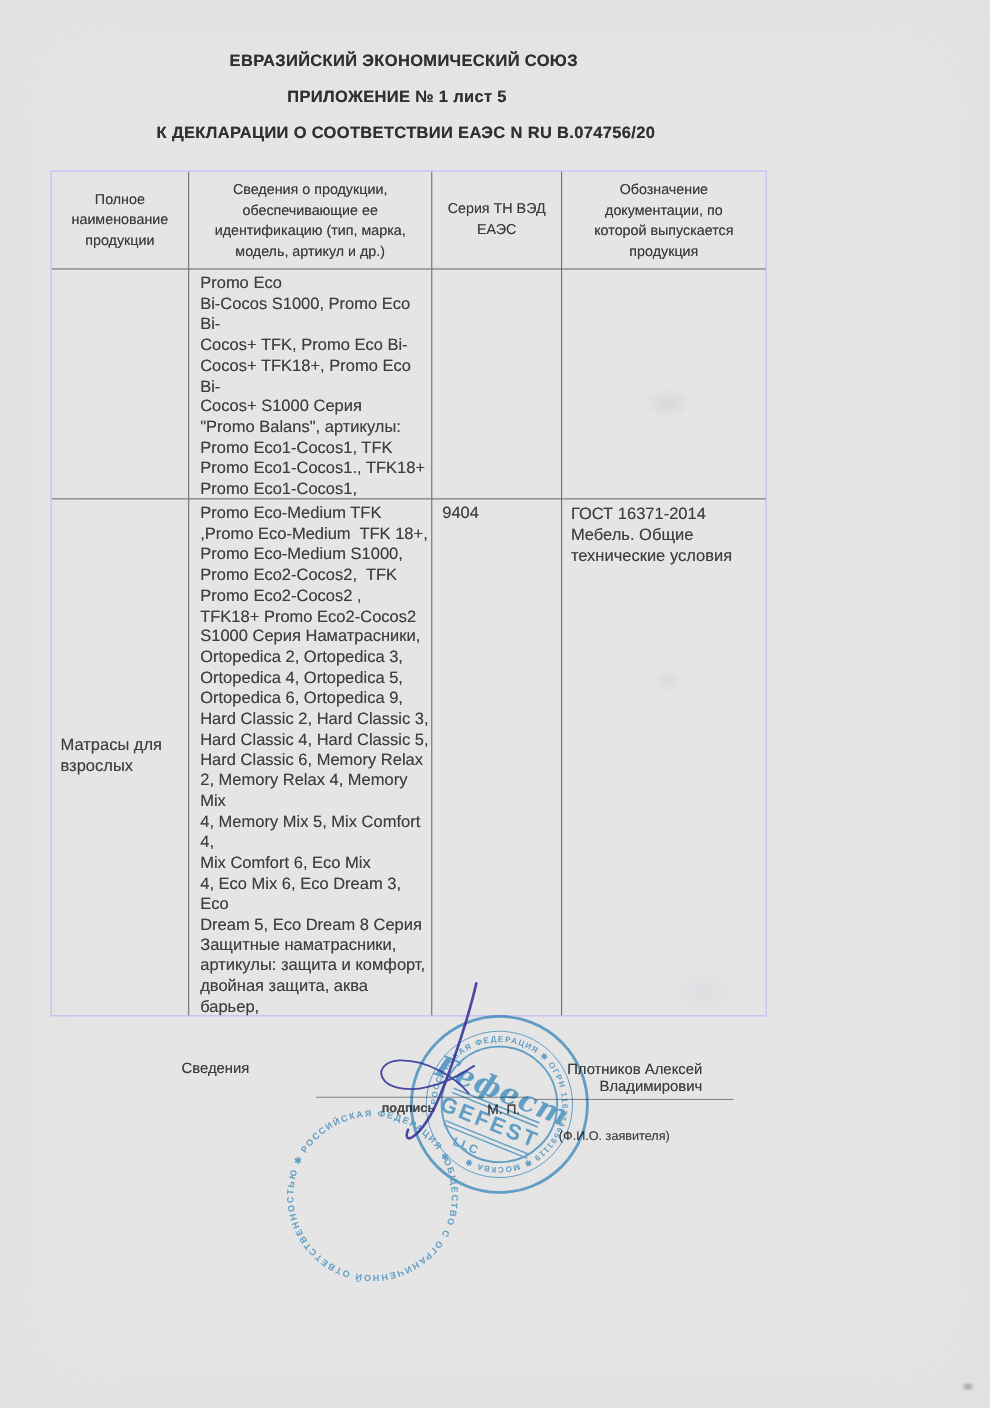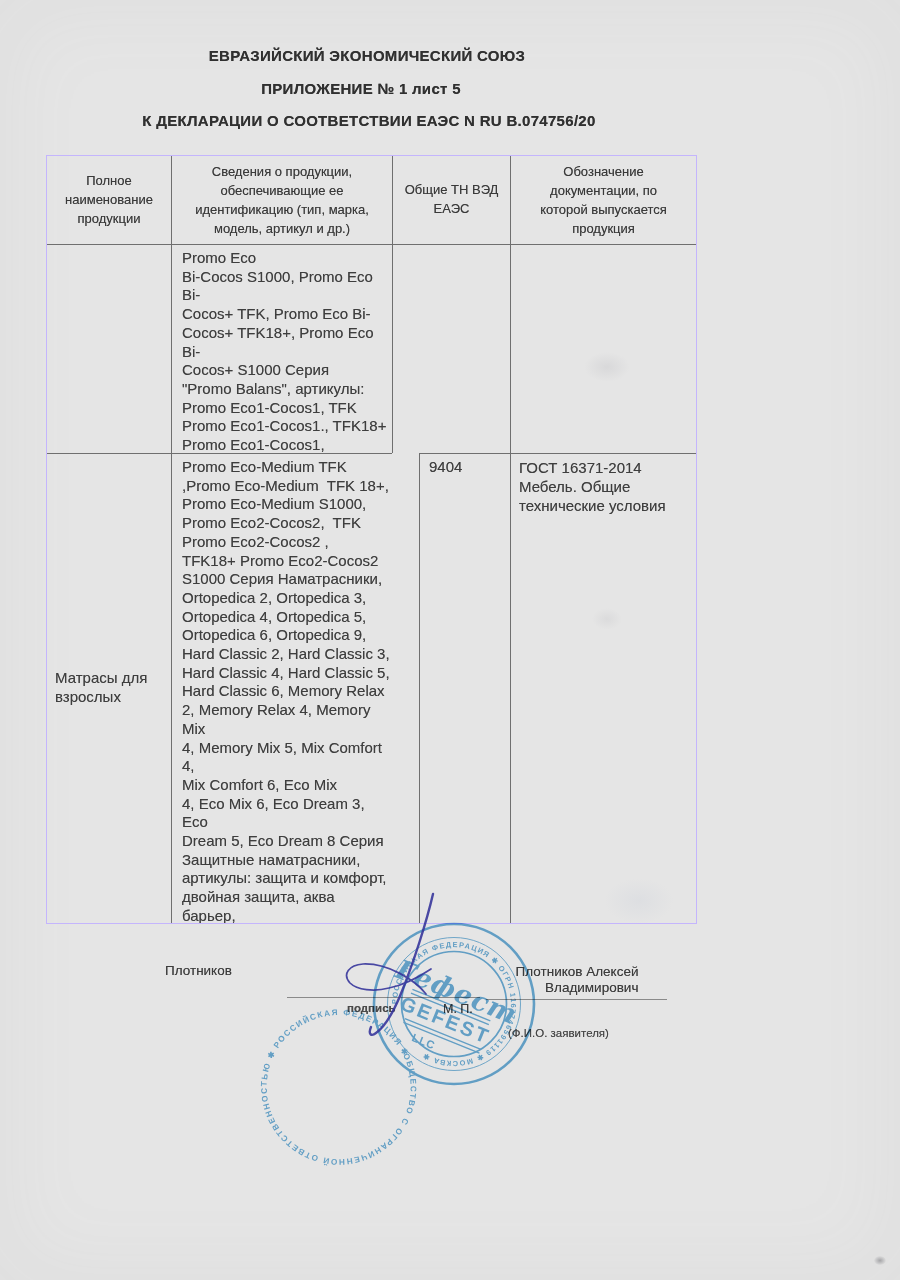--- a/index.html
+++ b/index.html
@@ -45,21 +45,21 @@
   .th1{padding-top:15px;}
   .th2{padding-top:6px;}
   .th3{padding-top:24px;}
   .th4{padding-top:6px;}
   .td{
     font-size:15px;line-height:18.7px;color:#3e3e3e;
     white-space:pre-wrap;text-shadow:0 0 .45px rgba(62,62,62,.55);
   }
   .td-details{padding:4px 2px 0 10px;}
   .td-name{padding:215px 2px 0 8px;}
-  .td-code{padding:4px 2px 0 9px;margin-left:27px;}
+  .td-code{padding:4px 2px 0 9px;}
   .td-doc{padding:4px 2px 0 8px;line-height:19px;}
 
   
   .flabel{position:absolute;text-shadow:0 0 .45px rgba(60,60,60,.6);}
   .lbl-applicant{left:165px;top:963px;font-size:13.5px;}
   .sig-line{position:absolute;border-top:1.4px solid #8a8a8a;}
   .line1{left:287px;top:997px;width:193px;}
   .line2{left:486px;top:999px;width:181px;}
   .lbl-sign{left:347px;top:1002px;font-size:11.5px;color:#4a4a4a;font-weight:bold;}
   .lbl-mp{left:443px;top:1002px;font-size:12.5px;text-align:right;}
@@ -84,21 +84,21 @@
   <div class="title" style="left:369px;top:112px;">К ДЕКЛАРАЦИИ О СООТВЕТСТВИИ ЕАЭС N RU В.074756/20</div>
 
   <div class="doc-table">
     <div class="cell no-l no-t th th1">Полное
 наименование
 продукции</div>
     <div class="cell no-t th th2">Сведения о продукции,
 обеспечивающие ее
 идентификацию (тип, марка,
 модель, артикул и др.)</div>
-    <div class="cell no-t th th3">Общие ТН ВЭД
+    <div class="cell no-t th th3">Серия ТН ВЭД
 ЕАЭС</div>
     <div class="cell no-t th th4">Обозначение
 документации, по
 которой выпускается
 продукция</div>
 
     <div class="cell no-l td"></div>
     <div class="cell td td-details">Promo Eco
 Bi-Cocos S1000, Promo Eco Bi-
 Cocos+ TFK, Promo Eco Bi-
@@ -138,21 +138,21 @@
 двойной аквабарьер Серия
 "Memory Relax", артикулы:
 Memory2 TFK, Memory2
 S1000, Memory4 TFK,</div>
     <div class="cell td td-code">9404</div>
     <div class="cell td td-doc">ГОСТ 16371-2014
 Мебель. Общие
 технические условия</div>
   </div>
 
-  <div class="flabel lbl-applicant scantext">Плотников</div>
+  <div class="flabel lbl-applicant scantext">Сведения</div>
   <div class="sig-line line1"></div>
   <div class="flabel lbl-sign scantext">подпись</div>
   <div class="flabel lbl-mp scantext">М. П.</div>
   <div class="sig-line line2"></div>
   <div class="flabel name-block scantext">Плотников Алексей
 Владимирович</div>
   <div class="flabel lbl-fio scantext">(Ф.И.О. заявителя)</div>
 
   <svg class="overlay stamp-layer" viewBox="0 0 900 1280">
     <defs>

